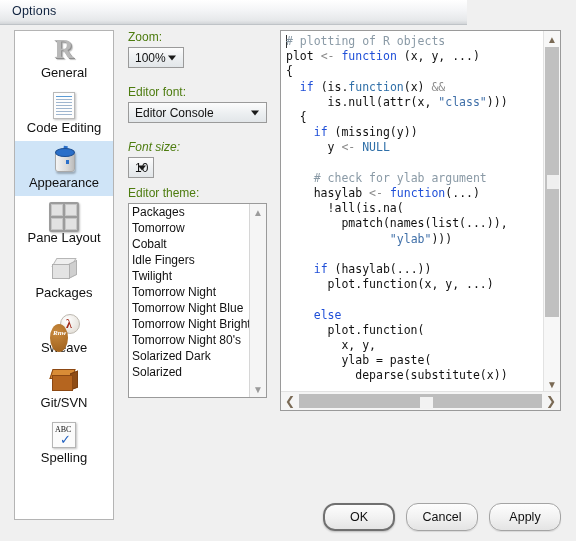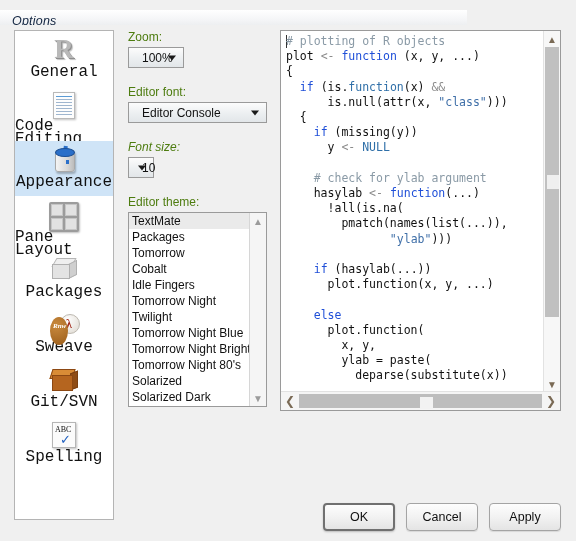--- a/index.html
+++ b/index.html
@@ -6,24 +6,23 @@
   body{
     width:576px;height:541px;overflow:hidden;
     font-family:"Liberation Sans", sans-serif;
     font-size:12px;color:#1a1a1a;
     background:#f0f0f0;
   }
   .window{position:relative;width:576px;height:541px;background:#f0f0f0;}
 
   
   .titlebar{
-    position:absolute;left:0;top:10px;width:467px;height:24px;
+    position:absolute;left:0;top:0;width:467px;height:24px;
     background:linear-gradient(to bottom,#ffffff 0%,#f3f4f6 45%,#e6e8ea 85%,#d2d5d8 100%);
     border-bottom:1px solid #bfc3c7;
-    font-style:italic;
   }
   .titlebar .title{
     position:absolute;left:12px;top:4px;
     font-size:12.5px;color:#10233f;letter-spacing:.2px;
   }
 
   
   .content{position:absolute;left:0;top:25px;width:576px;height:516px;background:#f0f0f0;}
 
   
@@ -32,21 +31,21 @@
     background:#ffffff;border:1px solid #b4b4b4;
     box-sizing:border-box;
   }
   .side-item{
     position:relative;width:98px;height:55px;
     display:flex;flex-direction:column;align-items:center;justify-content:flex-start;
     padding-top:4px;box-sizing:border-box;cursor:default;
   }
   .side-item.selected{background:#cfe4f7;}
   .side-item .ico{width:30px;height:30px;position:relative;margin-bottom:1px;}
-  .side-item .lbl{font-size:16px;color:#111;line-height:13px;font-family:Liberation Mono, monospace;}
+  .side-item .lbl{font-size:13px;color:#111;line-height:13px;}
 
   
   .ico-R{
     width:30px;height:30px;
     font-family:"Liberation Serif", serif;font-weight:bold;font-size:27px;
     color:#b9b9b9;text-align:center;line-height:29px;
     text-shadow:1px 1px 0 #8e8e8e, 2px 2px 1px rgba(0,0,0,.25);
   }
   .ico-doc{
     width:20px;height:25px;margin:2px auto 0;background:#fdfdfd;
@@ -70,40 +69,40 @@
     transform:rotate(8deg);
   }
   .ico-paint .dot{position:absolute;left:17px;top:14px;width:3px;height:4px;background:#2a6fc9;}
   .ico-panes{width:26px;height:26px;margin:2px auto 0;display:grid;grid-template-columns:1fr 1fr;grid-template-rows:1fr 1fr;gap:2px;background:#9c9c9c;padding:2px;border-radius:2px;box-shadow:1px 1px 2px rgba(0,0,0,.25);}
   .ico-panes span{background:#e2e2e2;border:1px solid #c6c6c6;}
   .ico-box3d{width:28px;height:24px;margin:3px auto 0;position:relative;}
   .ico-box3d .top{position:absolute;left:4px;top:0;width:18px;height:7px;background:#efefef;border:1px solid #b6b6b6;transform:skewX(-30deg);}
   .ico-box3d .front{position:absolute;left:2px;top:6px;width:16px;height:13px;background:#e3e3e3;border:1px solid #b0b0b0;}
   .ico-box3d .side{position:absolute;left:18px;top:4px;width:7px;height:13px;background:#cfcfcf;border:1px solid #b0b0b0;transform:skewY(-26deg);}
   .ico-sweave{width:30px;height:26px;margin:2px auto 0;position:relative;}
-  .ico-sweave .c1{position:absolute;left:1px;top:5px;width:18px;height:28px;border-radius:50%;background:radial-gradient(circle at 35% 30%,#c98a3e,#9a5c19);}
+  .ico-sweave .c1{position:absolute;left:1px;top:12px;width:18px;height:28px;border-radius:50%;background:radial-gradient(circle at 35% 30%,#c98a3e,#9a5c19);}
   .ico-sweave .c1 b{position:absolute;left:3px;top:5px;color:#fff;font-size:7px;font-family:"Liberation Serif",serif;font-style:italic;}
   .ico-sweave .c2{position:absolute;left:11px;top:2px;width:18px;height:18px;border-radius:50%;background:radial-gradient(circle at 35% 30%,#ffffff,#ddd8cf);border:1px solid #bdb8b0;}
   .ico-sweave .c2 b{position:absolute;left:5px;top:2px;color:#a0291a;font-size:12px;font-family:"Liberation Serif",serif;}
   .ico-abc{width:22px;height:24px;margin:2px auto 0;background:#fbfbfb;border:1px solid #b5b5b5;box-shadow:1px 1px 2px rgba(0,0,0,.25);position:relative;}
   .ico-abc .t{position:absolute;left:2px;top:2px;font-size:8px;font-family:"Liberation Serif",serif;color:#111;letter-spacing:0px;}
   .ico-abc .ck{position:absolute;left:7px;top:10px;color:#1f5fbf;font-size:13px;line-height:13px;}
   .ico-crate{width:28px;height:24px;margin:3px auto 0;position:relative;}
   .ico-crate .f{position:absolute;left:2px;top:7px;width:19px;height:14px;background:#b5651f;border:1px solid #8c4813;}
   .ico-crate .tp{position:absolute;left:1px;top:1px;width:21px;height:8px;background:#d98c36;border:1px solid #8c4813;transform:skewX(-18deg);}
   .ico-crate .sd{position:absolute;left:20px;top:4px;width:6px;height:15px;background:#8f4d16;border:1px solid #7a3f10;transform:skewY(-22deg);}
 
   
   .mid{position:absolute;left:128px;top:5px;width:145px;}
   .flabel{font-size:12px;color:#4d7c0f;margin:0 0 3px 0;}
   .combo{
     position:relative;height:21px;box-sizing:border-box;
     background:linear-gradient(to bottom,#fcfcfc,#eceff1 55%,#e2e6e9);
     border:1px solid #9a9a9a;color:#111;font-size:12px;
-    display:flex;align-items:center;padding-left:13px;
+    display:flex;align-items:center;padding-left:6px;
   }
   .combo .caret{
     position:absolute;right:7px;top:50%;transform:translateY(-50%);
     width:0;height:0;border-left:4px solid transparent;border-right:4px solid transparent;
     border-top:5px solid #1a1a1a;
   }
   .themelist{
     background:#ffffff;border:1px solid #9a9a9a;box-sizing:border-box;
     width:139px;height:195px;position:relative;overflow:hidden;
   }
@@ -148,21 +147,21 @@
     border-top:1px solid #e2e2e2;
   }
   .hscroll .arw{position:absolute;top:0;width:18px;height:18px;display:flex;align-items:center;justify-content:center;color:#7a6a55;font-size:12px;}
   .hscroll .arw.l{left:0;}
   .hscroll .arw.r{right:0;}
   .hthumb{position:absolute;left:18px;top:2px;width:243px;height:14px;background:#bdbdbd;}
   .hnub{position:absolute;left:121px;top:3px;width:13px;height:12px;background:#f2f2f2;}
 
   
   .btn{
-    position:absolute;height:28px;box-sizing:border-box;border-radius:4px;
+    position:absolute;height:28px;box-sizing:border-box;border-radius:12px;
     background:linear-gradient(to bottom,#fdfdfd,#f2f2f2 50%,#e4e4e4);
     border:1px solid #a4a4a4;
     font-size:12.5px;color:#111;
     display:flex;align-items:center;justify-content:center;
     box-shadow:0 1px 1px rgba(0,0,0,.10);
   }
   .btn.default{border:2px solid #707070;box-shadow:0 1px 2px rgba(0,0,0,.22);}
 </style>
 </head>
 <body>
@@ -275,35 +274,34 @@
         <span>Editor Console</span>
         <span class="caret"></span>
       </div>
 
       <div class="flabel" style="margin-top:17px;font-style:italic;">Font size:</div>
       <div class="combo" style="width:26px;">
         <span>10</span>
         <span class="caret"></span>
       </div>
 
-      <div class="flabel" style="margin-top:17px;">Editor theme:</div>
+      <div class="flabel" style="margin-top:8px;">Editor theme:</div>
       <div class="themelist">
         <div class="rows" id="themerows">
-            <div class="themerow selected">TextMate</div>
             <div class="themerow">Packages</div>
             <div class="themerow">Tomorrow</div>
             <div class="themerow">Cobalt</div>
             <div class="themerow">Idle Fingers</div>
+            <div class="themerow">Twilight</div>
             <div class="themerow">Tomorrow Night</div>
-            <div class="themerow">Twilight</div>
             <div class="themerow">Tomorrow Night Blue</div>
             <div class="themerow">Tomorrow Night Bright</div>
             <div class="themerow">Tomorrow Night 80's</div>
+            <div class="themerow">Solarized Dark</div>
             <div class="themerow">Solarized</div>
-            <div class="themerow">Solarized Dark</div>
           </div>
         <div class="lb-scroll">
           <div class="arw">▲</div>
           <div class="arw bot">▼</div>
         </div>
       </div>
     </div>
 
     <div class="preview">
       <div class="caretbar"></div>

